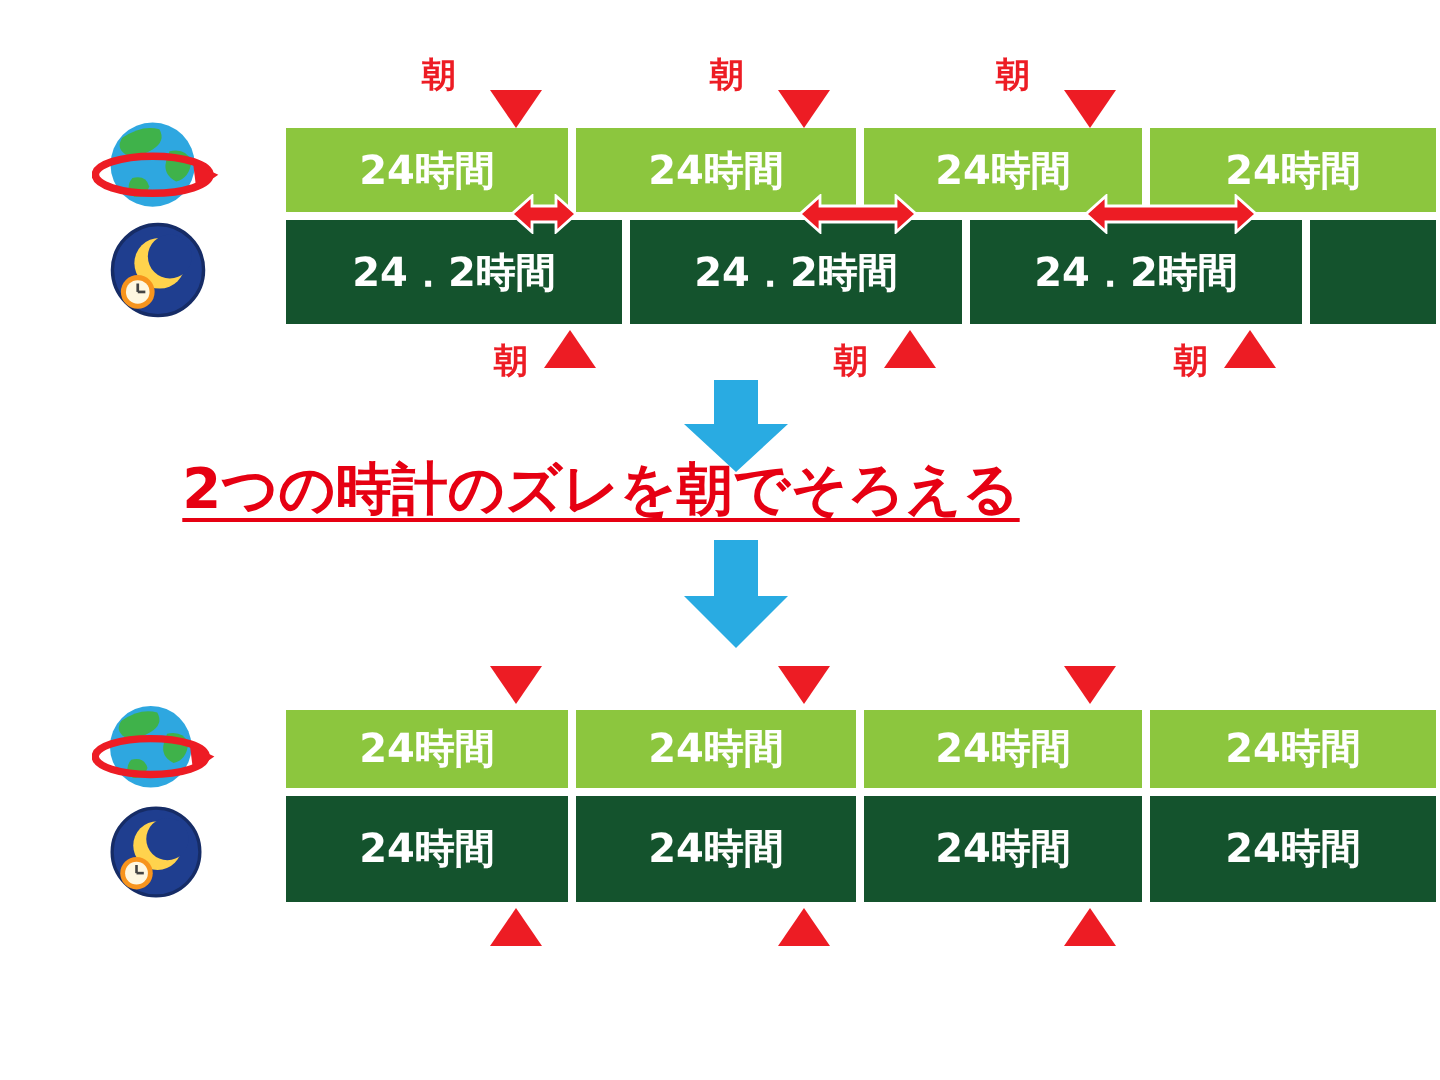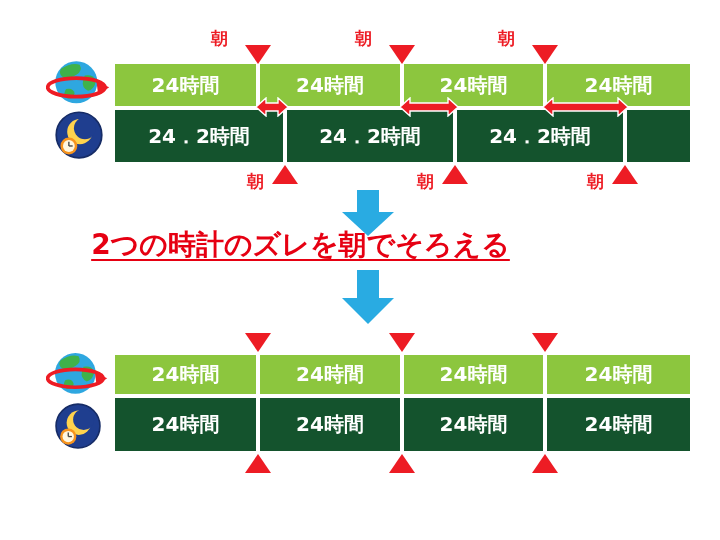--- a/index.html
+++ b/index.html
@@ -3,21 +3,21 @@
 <meta charset="utf-8">
 <style>
   html,body{margin:0;padding:0;background:#ffffff;}
   #slide{
     position:relative;width:720px;height:540px;background:#ffffff;
     font-family:"DejaVu Sans","Liberation Sans",sans-serif;overflow:hidden;
   }
   .abs{position:absolute;}
   .seg{
     position:absolute;display:flex;align-items:center;justify-content:center;
-    color:#ffffff;font-weight:bold;font-size:20px;white-space:nowrap;
+    color:#ffffff;font-weight:bold;font-size:20px;white-space:nowrap;margin-left:28px;
   }
   .seg.green{background:#8CC63E;}
   .seg.blue{background:#14532d;}
   .tri{position:absolute;width:0;height:0;
     border-left:13px solid transparent;border-right:13px solid transparent;}
   .tri.down{border-top:19px solid #ED1C24;}
   .tri.up{border-bottom:19px solid #ED1C24;}
   .morning{
     position:absolute;color:#ED1C24;font-weight:bold;font-size:17px;line-height:1;
   }

